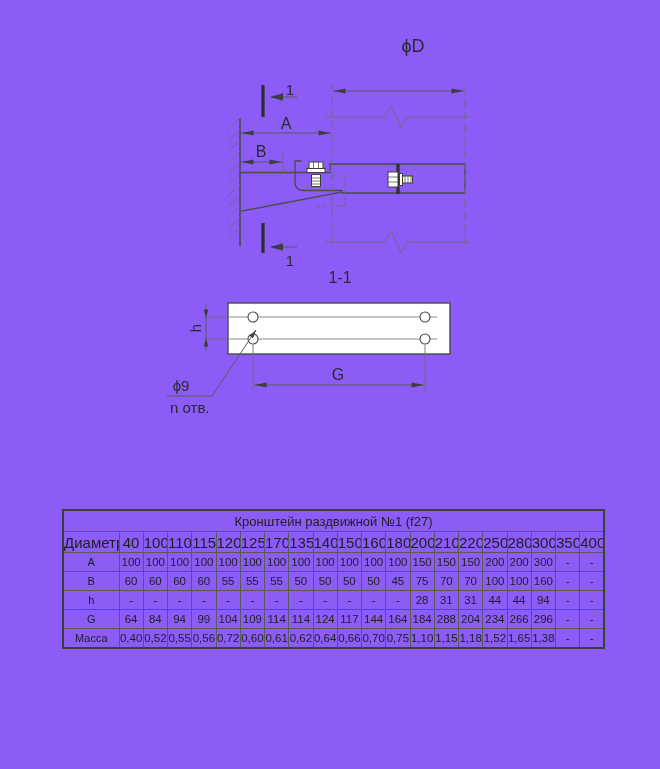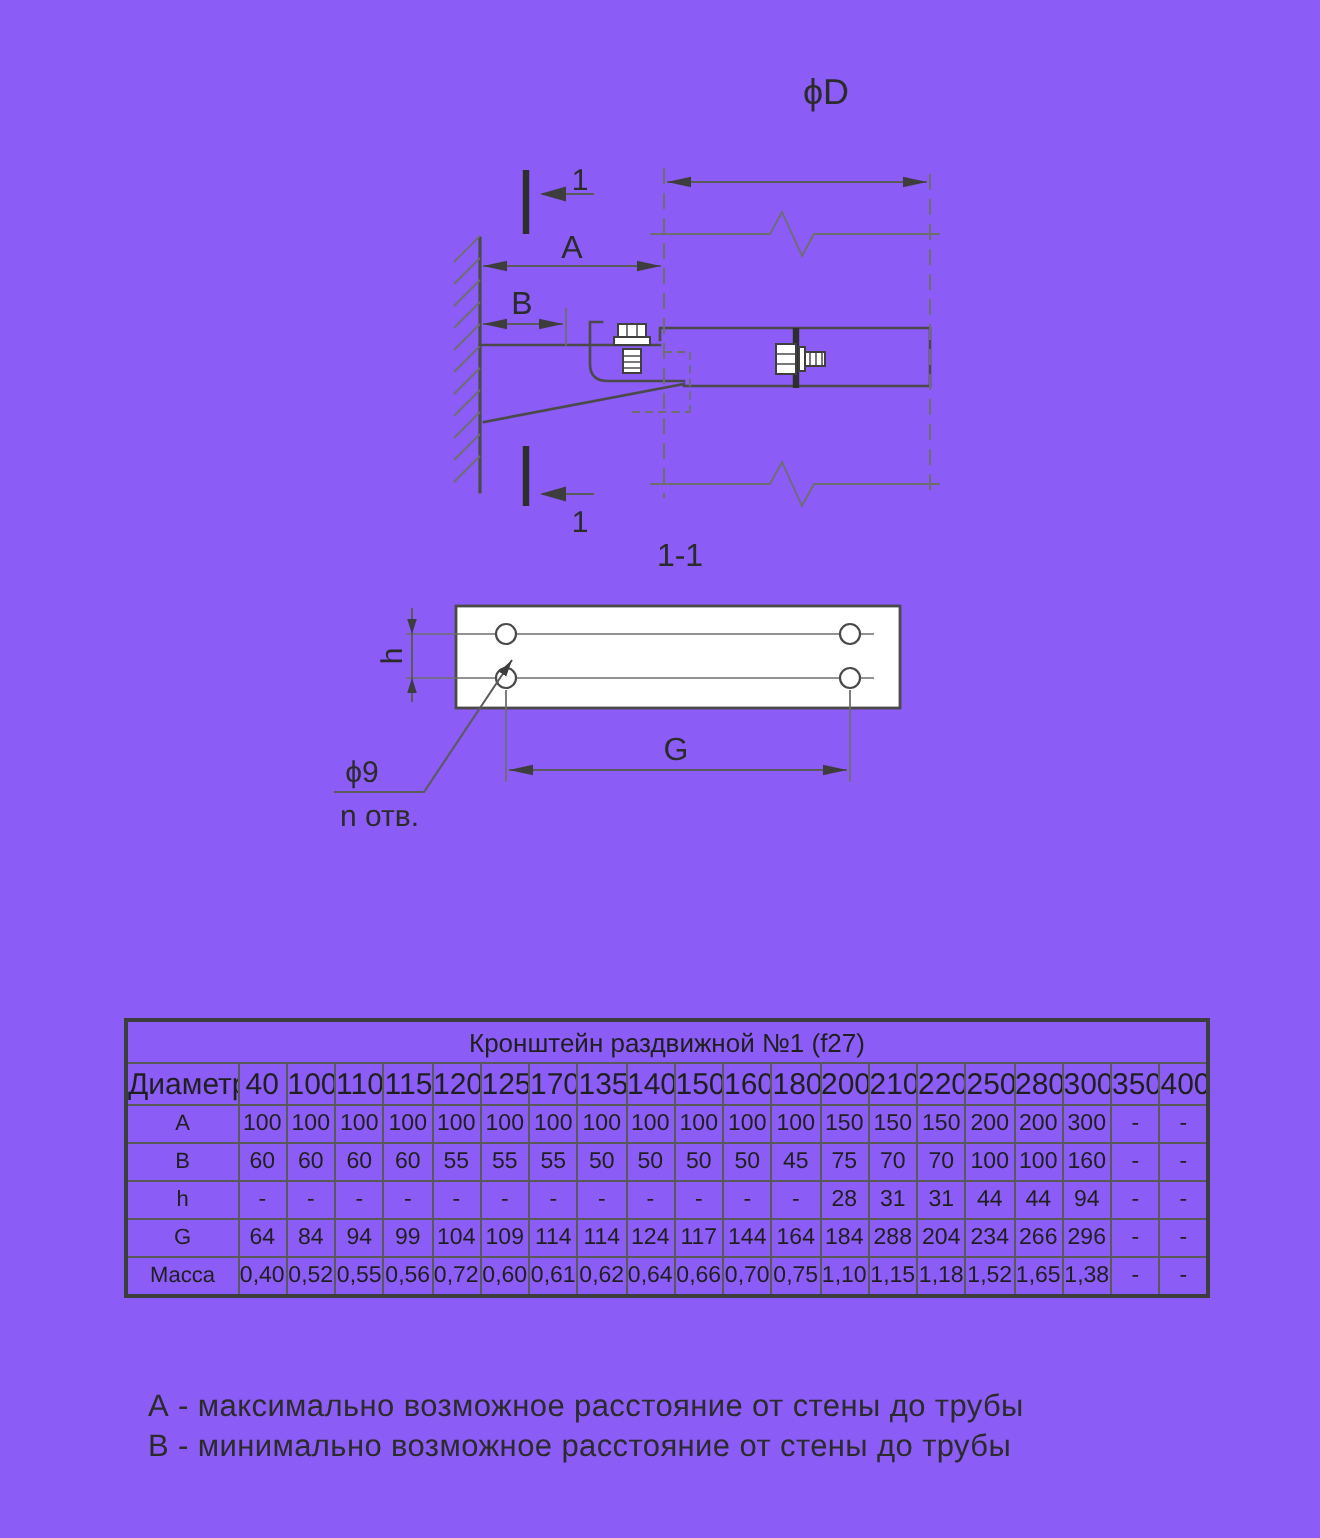--- a/index.html
+++ b/index.html
@@ -322,18 +322,14 @@
             <td>1,52</td>
             <td>1,65</td>
             <td>1,38</td>
             <td>-</td>
             <td>-</td>
           </tr>
         </tbody>
     </table>
   </div>
 
-  <div class="notes">
-    <div>А - максимально возможное расстояние от стены до трубы</div>
-    <div>В - минимально возможное расстояние от стены до трубы</div>
-  </div>
 
 </div>
 
 </body></html>

